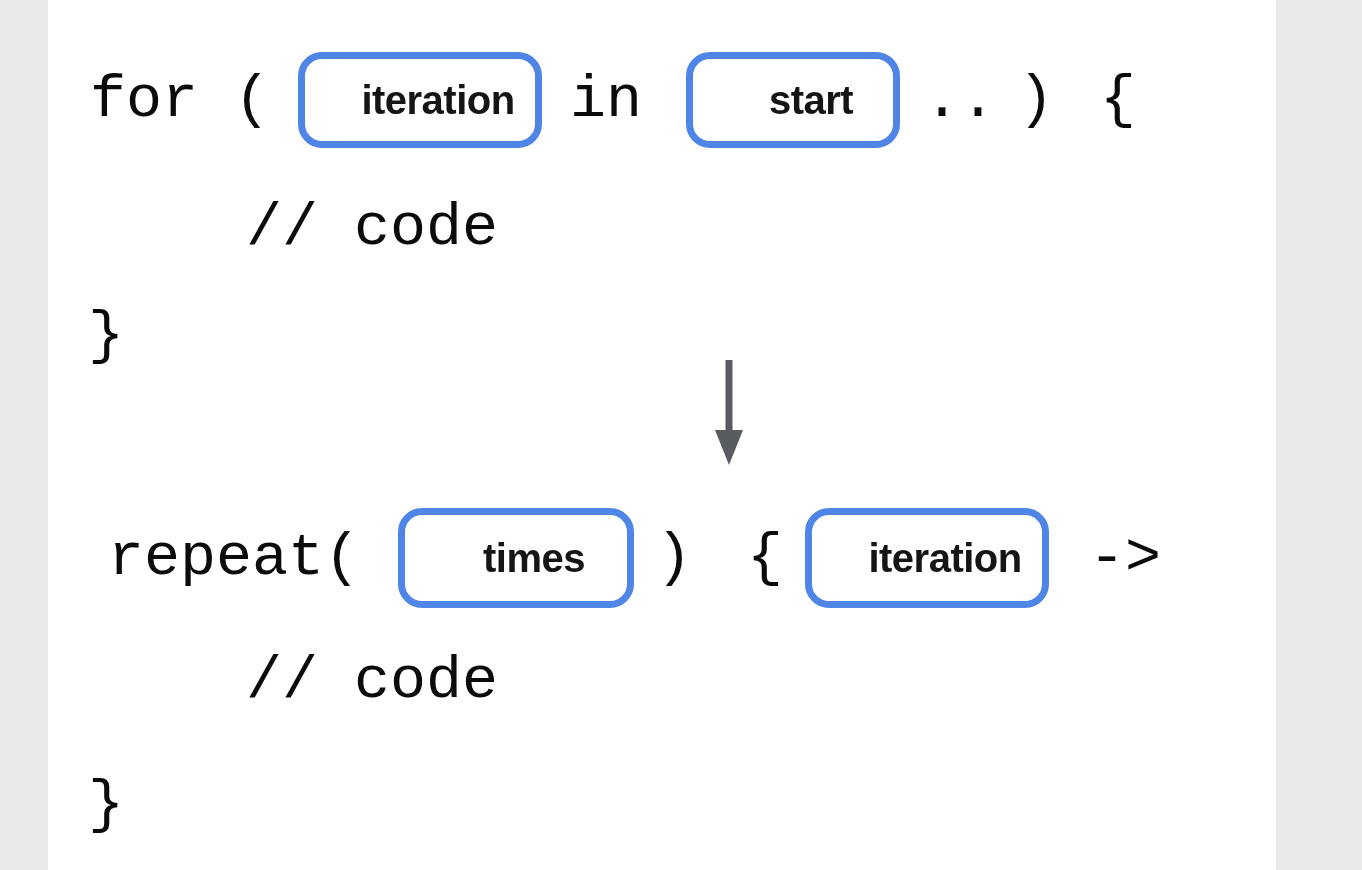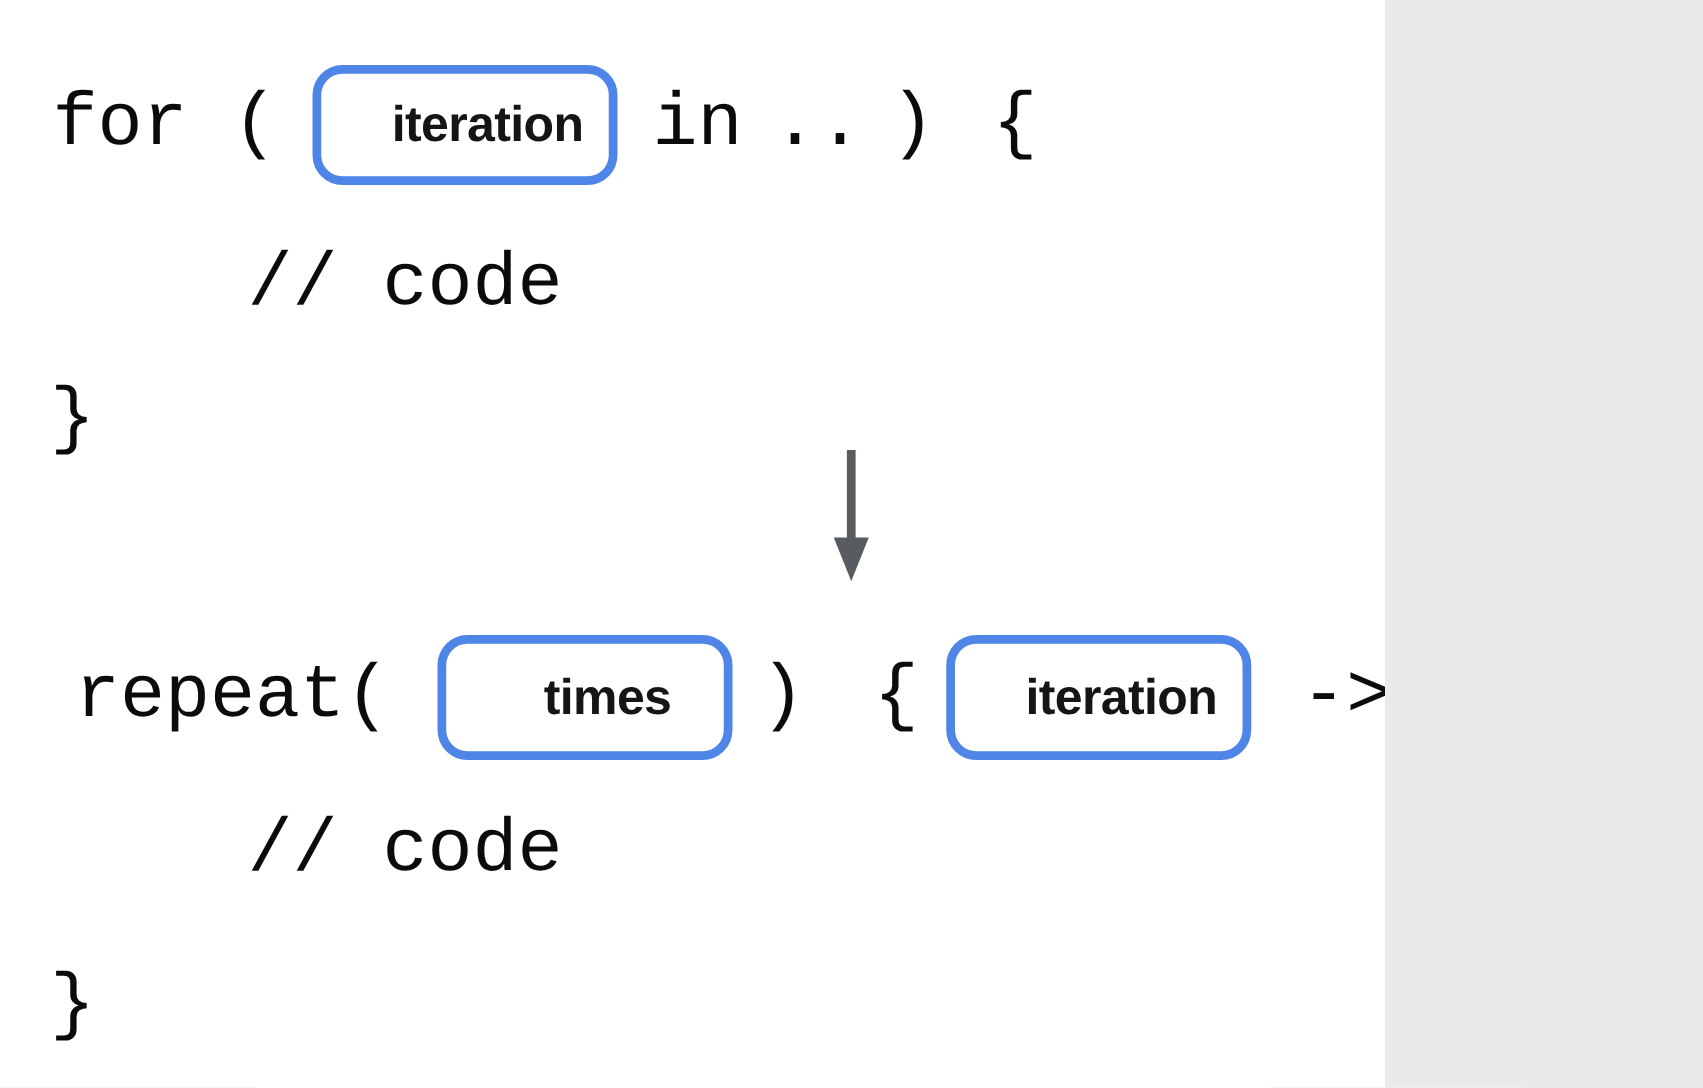--- a/index.html
+++ b/index.html
@@ -5,24 +5,25 @@
   :root{
     --blue:#5085E8;
     --arrow:#585C60;
     --code:#0B0B0B;
     --label:#151515;
     --bg:#FFFFFF;
   }
   html,body{margin:0;padding:0;background:#e9e9e9;}
   .canvas{
     position:relative;
-    width:1108px;height:870px;
+    width:1228px;height:870px;
     background:var(--bg);
     overflow:hidden;
     font-family:"Liberation Sans", sans-serif;
+    margin-left:48px;
   }
   .row{
     position:absolute;
     display:flex;
     align-items:center;
   }
   .code{
     font-family:"Liberation Mono","DejaVu Sans Mono",monospace;
     font-size:60px;
     line-height:1;
@@ -76,20 +77,23 @@
 <body>
 
 <div class="canvas">
 
   <div class="row r1">
     <span class="code">for (</span>
     <span class="slot slot-iteration-1">
       <span>iteration</span>
     </span>
     <span class="code kw-in">in</span>
+    <span class="slot slot-start">
+      <span>start</span>
+    </span>
     <span class="code dots">..</span>
     <span class="code paren">)</span>
     <span class="code brace">{</span>
   </div>
 
   <div class="row r2">
     <span class="code">// code</span>
   </div>
 
   <div class="row r3">

